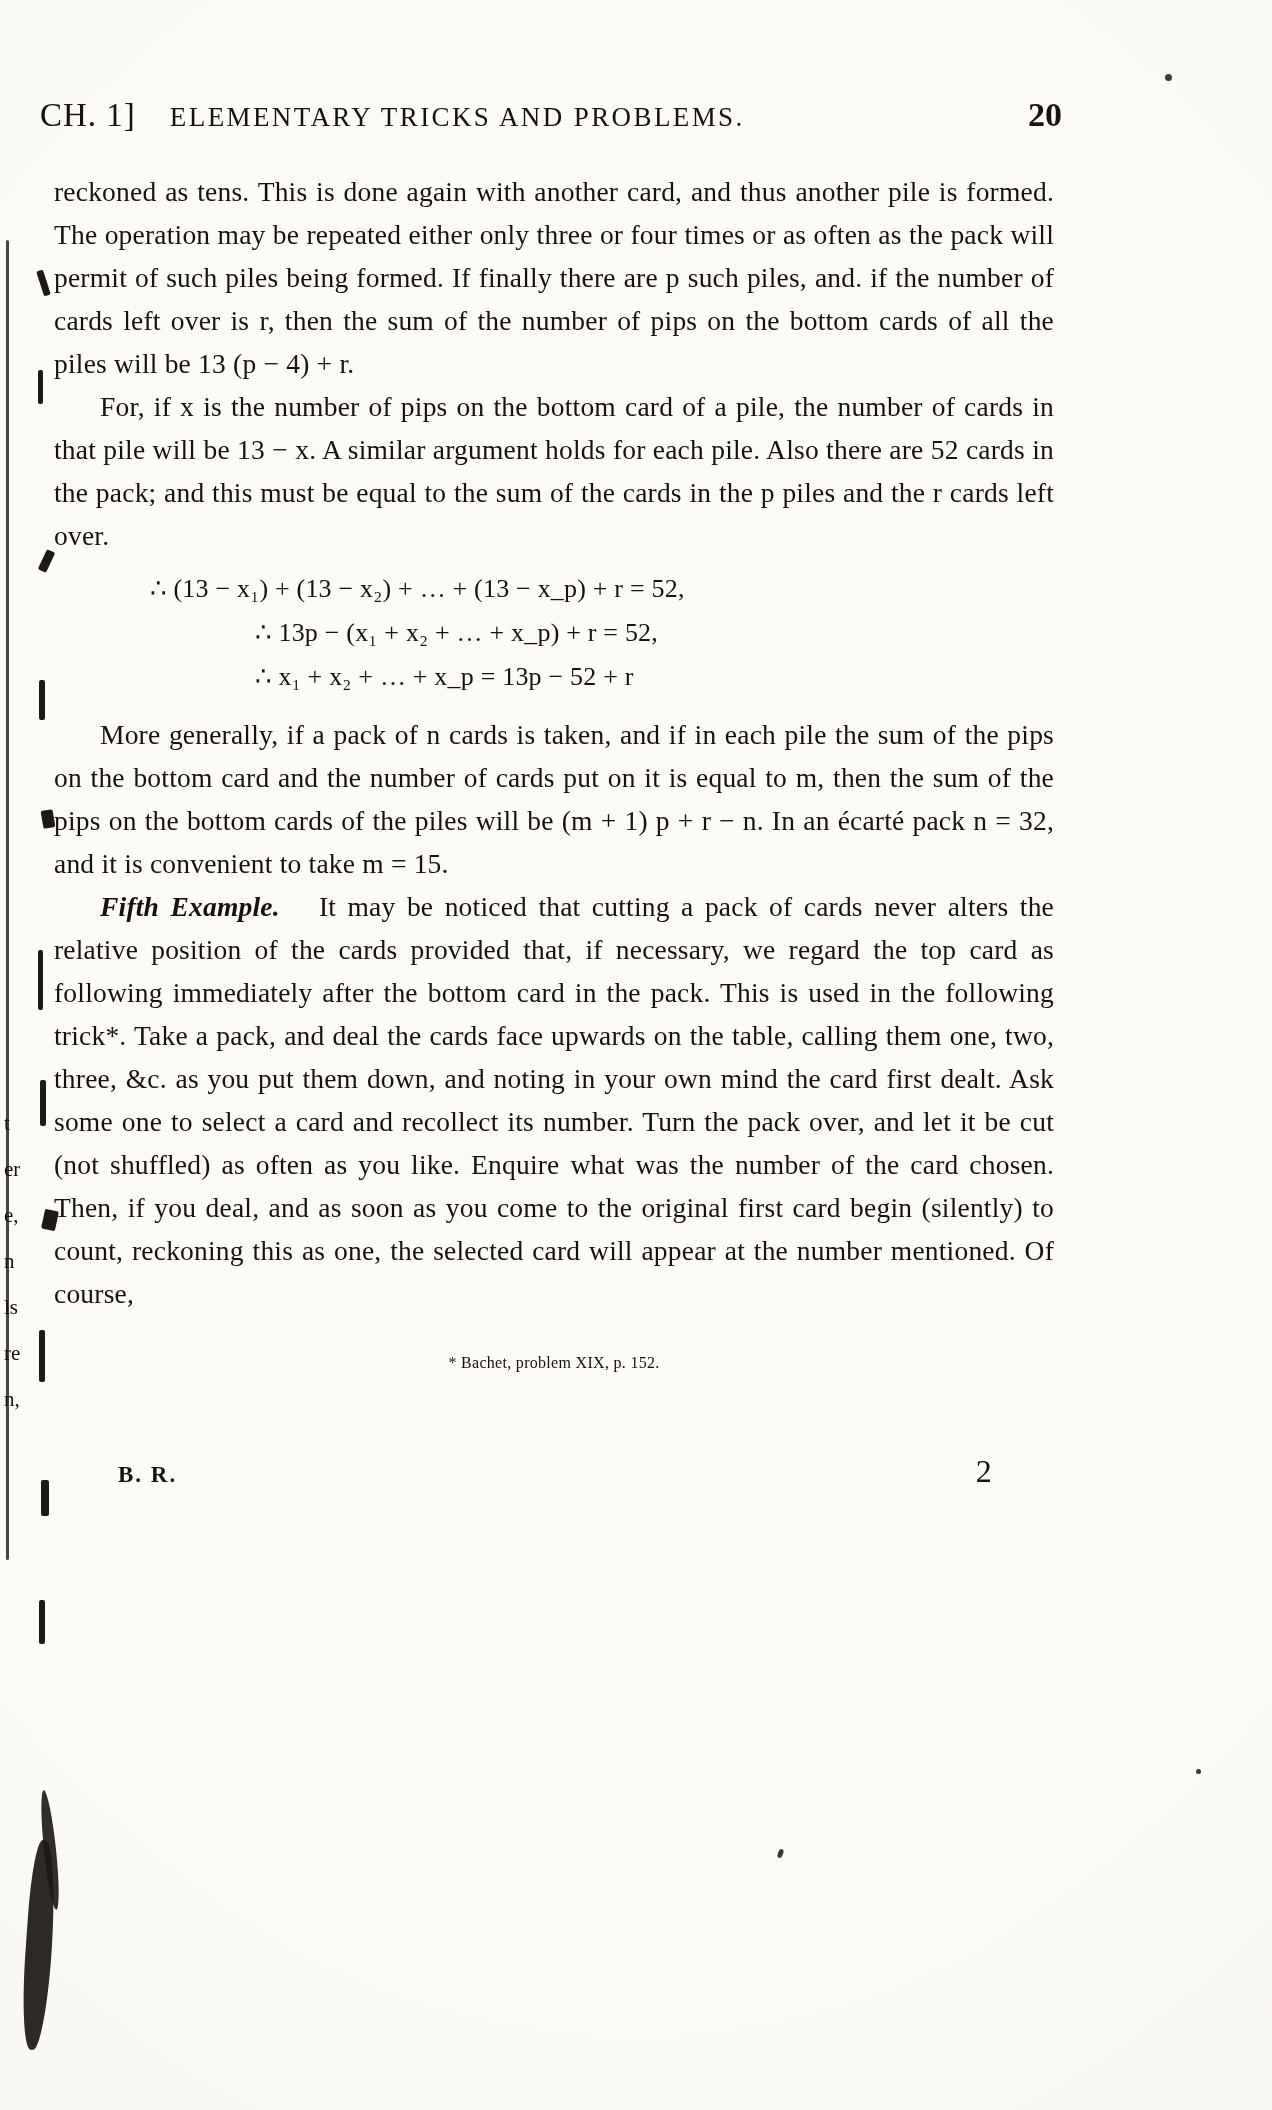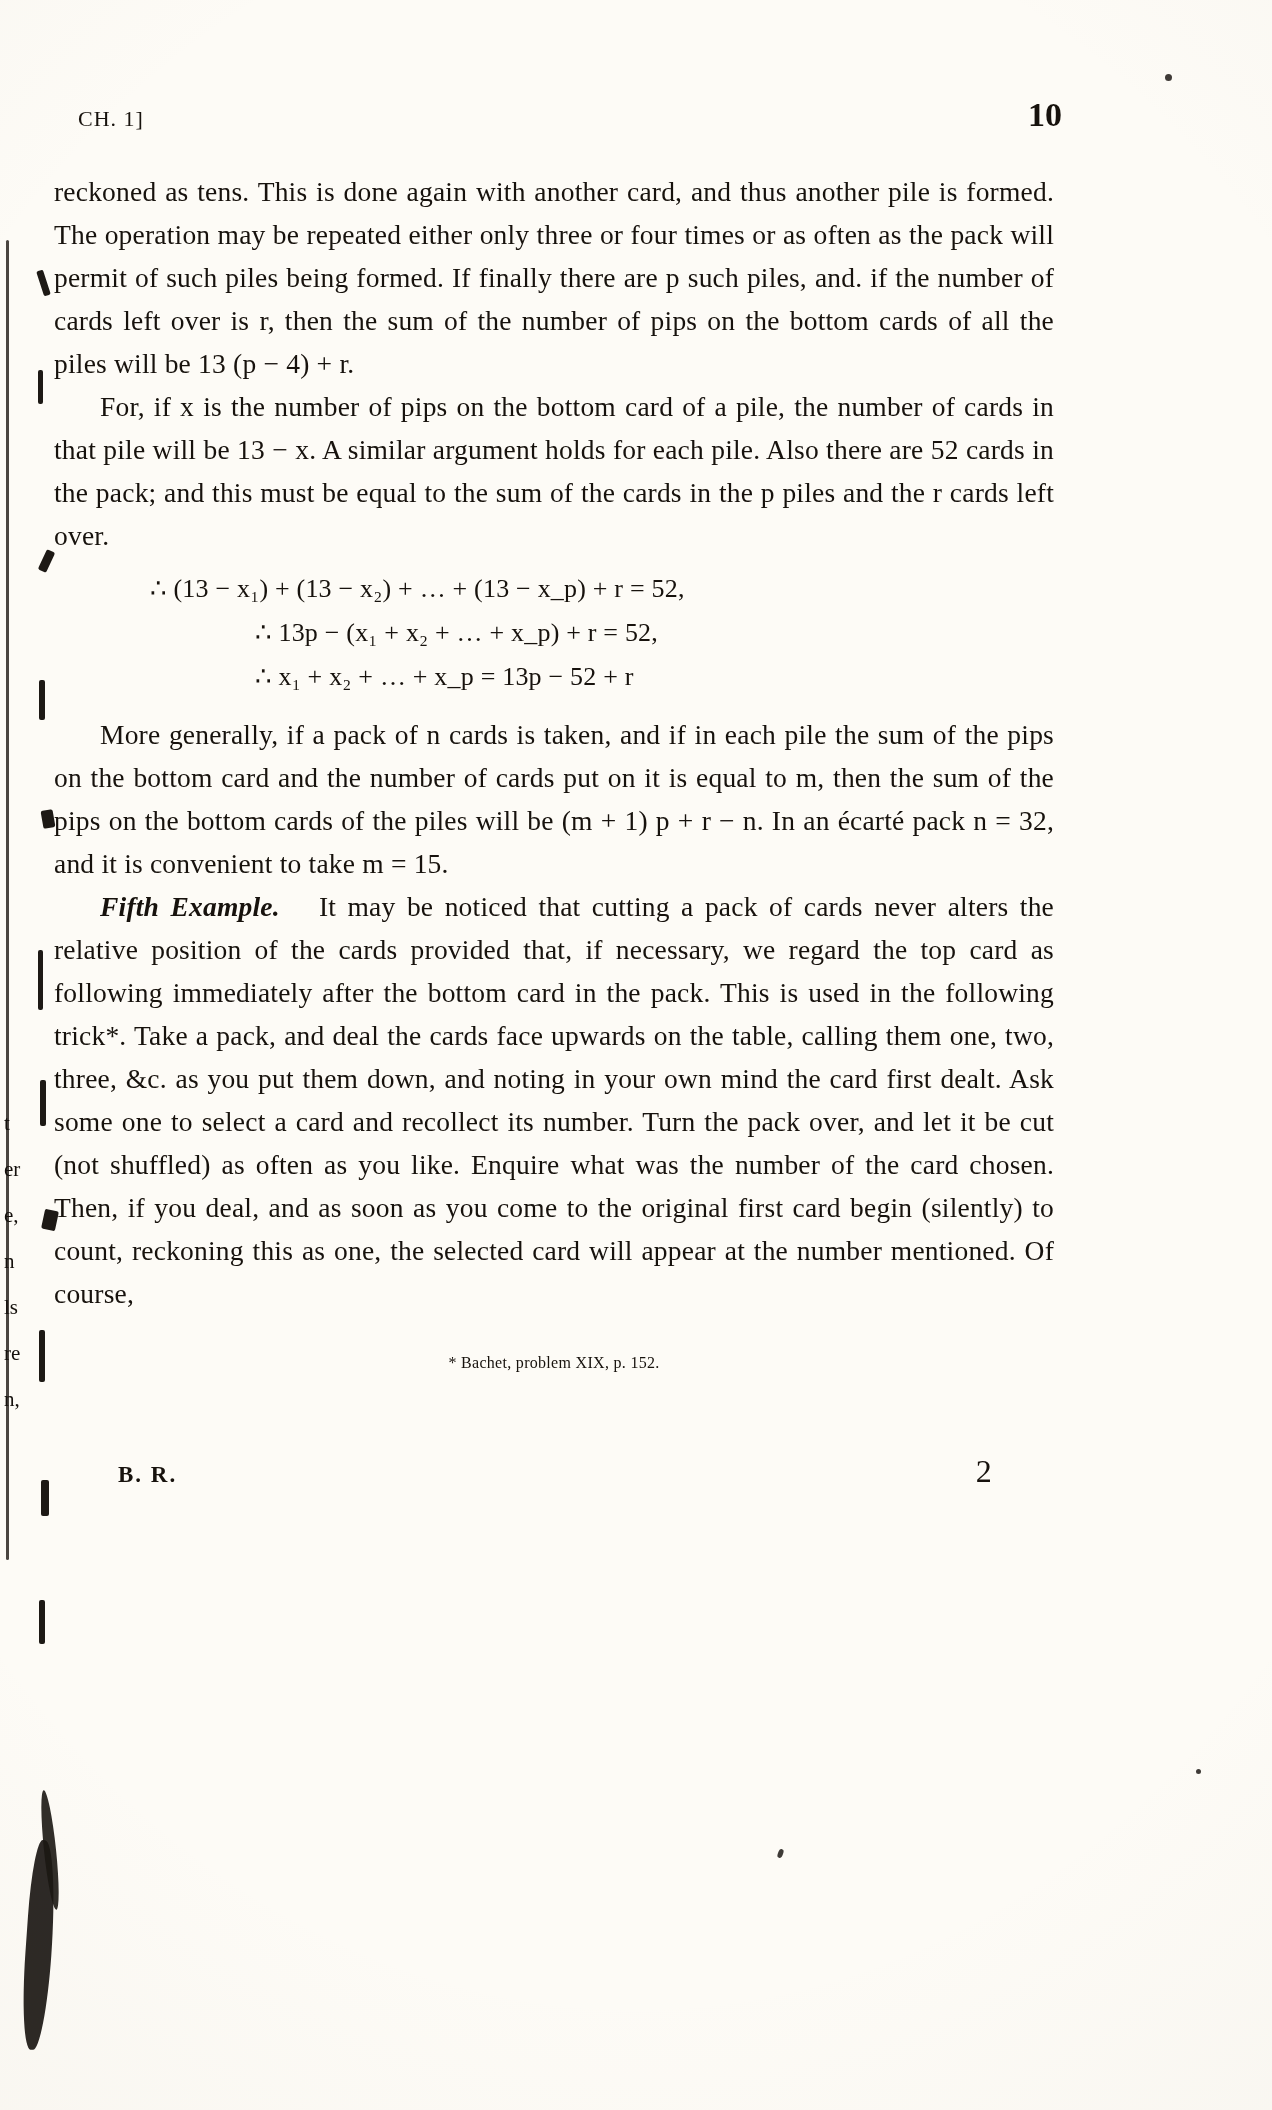--- a/index.html
+++ b/index.html
@@ -115,25 +115,24 @@
   }
 
   .runhead {
     display: flex;
     align-items: baseline;
     width: 1040px;
     padding-left: 0;
     margin-bottom: 36px;
   }
   .runhead .ch {
-    font-size: 22px;
+    font-size: 33px;
     letter-spacing: 1px;
     padding-right: 34px;
     white-space: nowrap;
-    margin-left: 38px;
   }
   .runhead .title {
     font-size: 27px;
     letter-spacing: 2.4px;
     white-space: nowrap;
   }
   .runhead .folio {
     margin-left: auto;
     font-size: 34px;
     font-weight: 700;
@@ -232,21 +231,22 @@
   </div>
 
   <div class="speck" style="left:1165px; top:74px; width:7px; height:7px;"></div>
   <div class="speck" style="left:1196px; top:1769px; width:5px; height:5px;"></div>
   <div class="speck" style="left:778px; top:1849px; width:5px; height:9px; border-radius:40%; transform:rotate(20deg);"></div>
 
   <div class="content">
 
     <div class="runhead">
       <span class="ch">CH. 1]</span>
-      <span class="folio">10</span>
+      <span class="title">ELEMENTARY TRICKS AND PROBLEMS.</span>
+      <span class="folio">20</span>
     </div>
 
     <div class="body">
 
       <p>reckoned as tens. This is done again with another card, and thus another pile is formed. The operation may be repeated either only three or four times or as often as the pack will permit of such piles being formed. If finally there are p such piles, and. if the number of cards left over is r, then the sum of the number of pips on the bottom cards of all the piles will be 13 (p − 4) + r.</p>
 
       <p class="indent">For, if x is the number of pips on the bottom card of a pile, the number of cards in that pile will be 13 − x. A similar argument holds for each pile. Also there are 52 cards in the pack; and this must be equal to the sum of the cards in the p piles and the r cards left over.</p>
 
       <div class="display">
         <div class="eq1">∴ (13 − x₁) + (13 − x₂) + … + (13 − x_p) + r = 52,</div>

